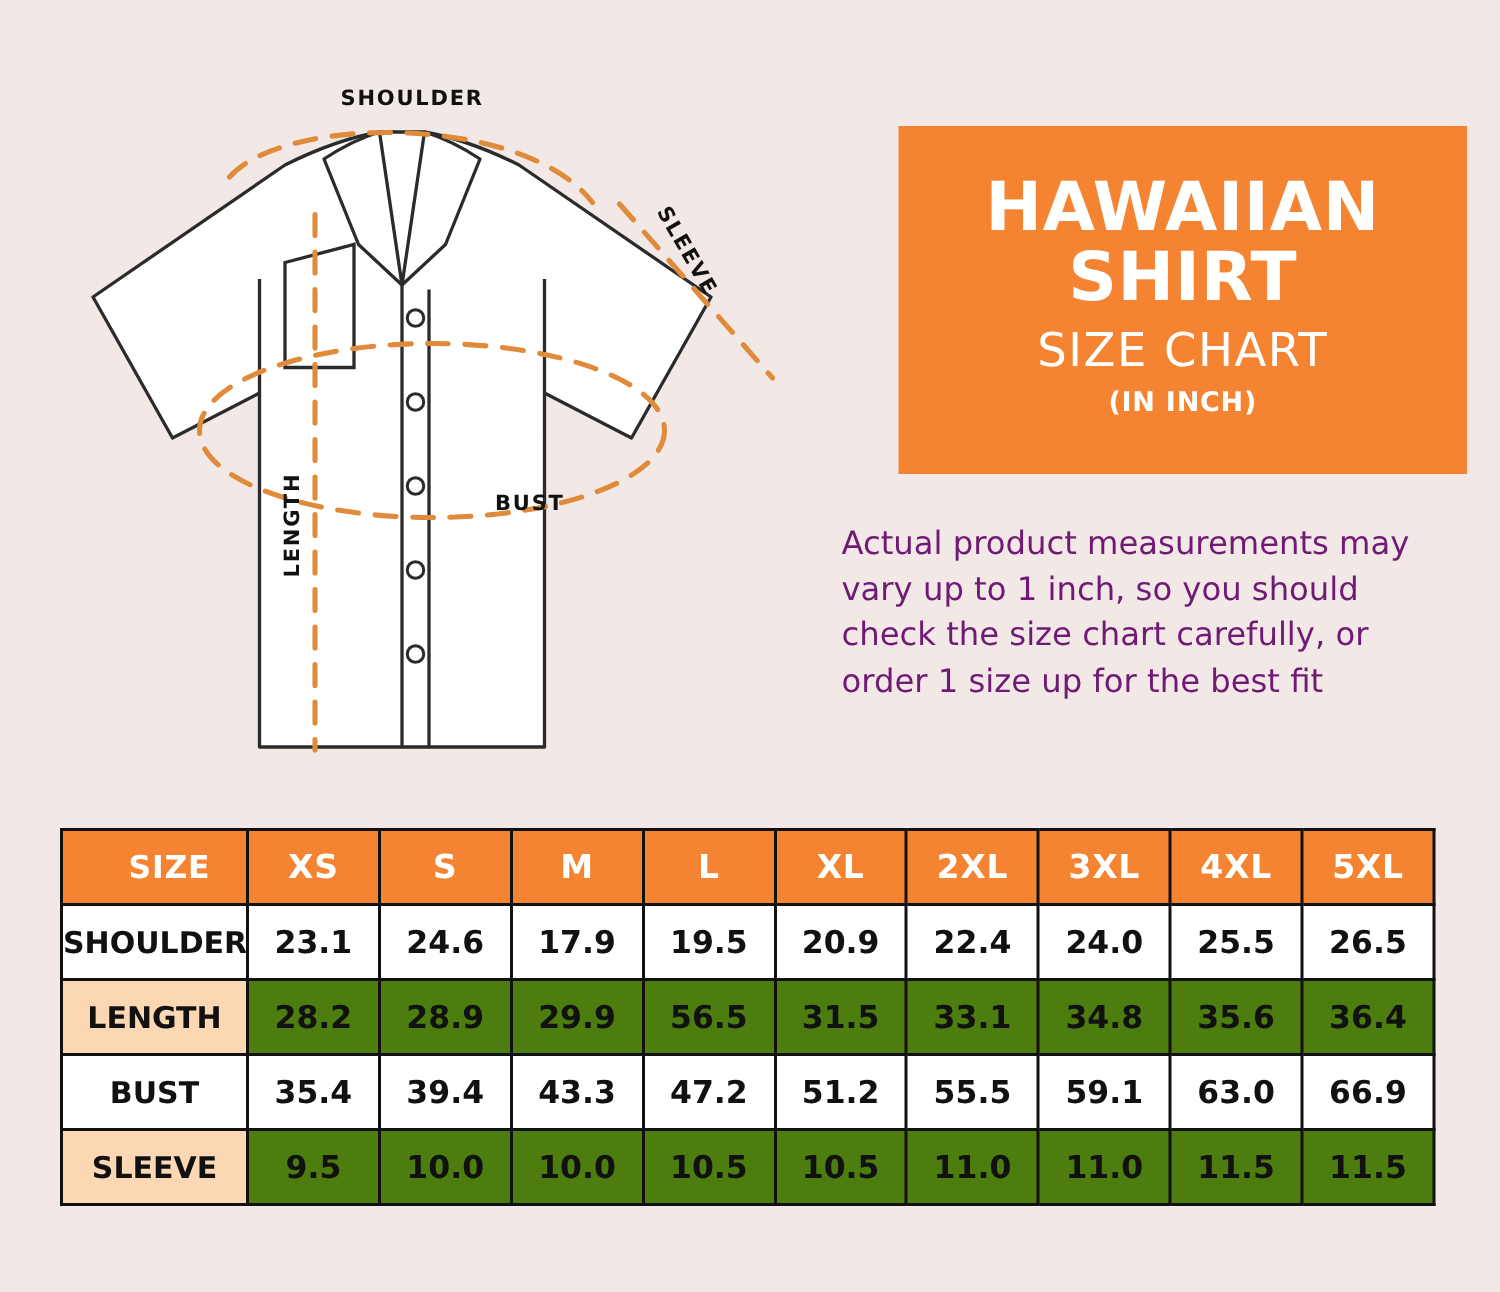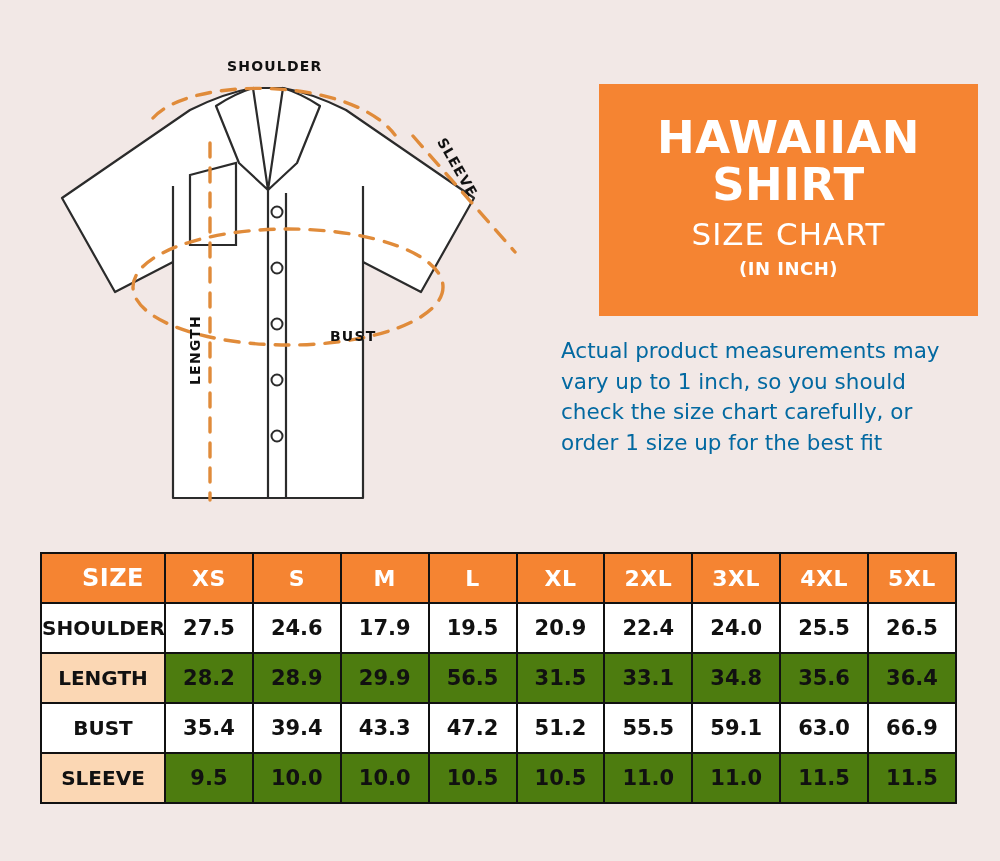--- a/index.html
+++ b/index.html
@@ -90,23 +90,23 @@
     font-weight: bold;
     font-size: 18px;
     letter-spacing: 0.5px;
     margin-top: 6px;
     text-align: center;
   }
 
   .note {
     position: absolute;
     left: 561px;
-    top: 336px;
+    top: 348px;
     width: 392px;
-    color: #0369a1;
+    color: #701a75;
     font-size: 21.5px;
     line-height: 1.42;
   }
 
   
   .table-wrap {
     position: absolute;
     left: 40px;
     top: 552px;
     width: 917px;
@@ -125,21 +125,21 @@
     height: 48px;
     padding: 0;
   }
   table.size-chart thead th {
     background: #f58432;
     color: #ffffff;
     font-size: 22px;
     letter-spacing: 0.5px;
   }
   table.size-chart thead th.corner {
-    font-size: 24px;
+    font-size: 21px;
     padding-left: 20px;
   }
   table.size-chart tbody td {
     font-size: 21px;
     background: #ffffff;
   }
   table.size-chart tbody td.rowhead {
     background: #ffffff;
     font-size: 20px;
   }
@@ -235,21 +235,21 @@
           <th>XL</th>
           <th>2XL</th>
           <th>3XL</th>
           <th>4XL</th>
           <th>5XL</th>
         </tr>
       </thead>
       <tbody>
         <tr>
           <td class="rowhead">SHOULDER</td>
-          <td>27.5</td>
+          <td>23.1</td>
           <td>24.6</td>
           <td>17.9</td>
           <td>19.5</td>
           <td>20.9</td>
           <td>22.4</td>
           <td>24.0</td>
           <td>25.5</td>
           <td>26.5</td>
         </tr>
         <tr class="tinted">

